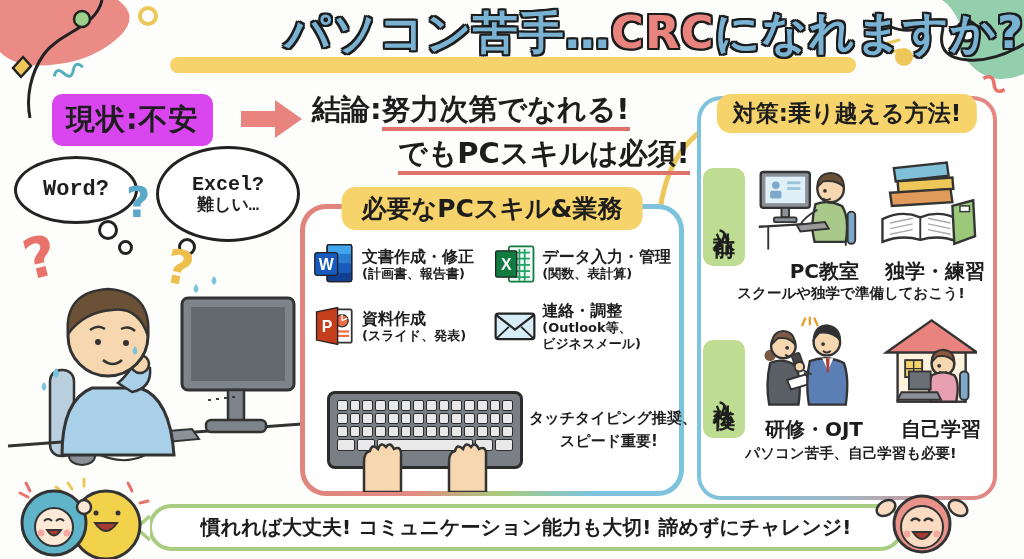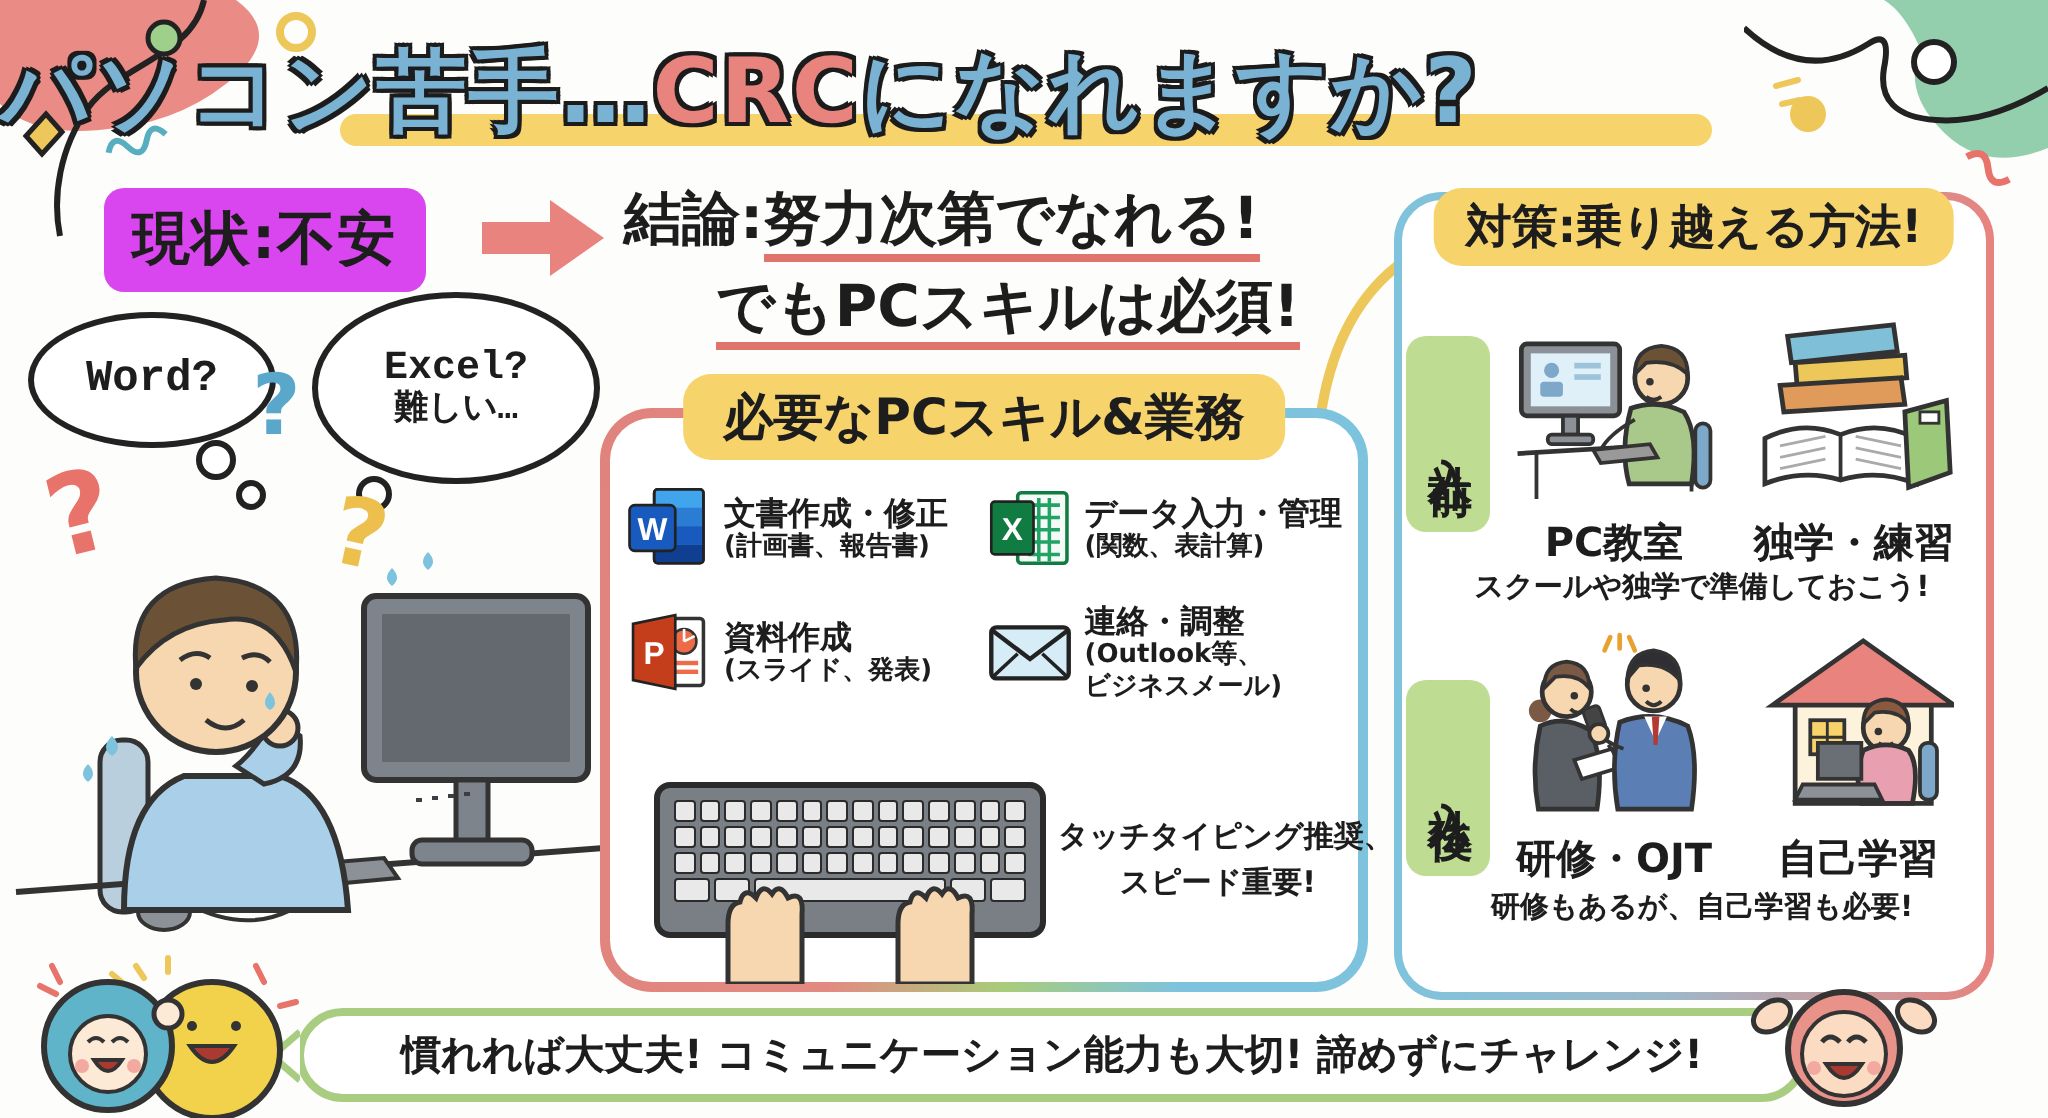--- a/index.html
+++ b/index.html
@@ -4,37 +4,37 @@
 <style>
   html,body{margin:0;padding:0;background:#e9e9e9;}
   .canvas{
     position:relative;width:1024px;height:559px;overflow:hidden;
     background:#fdfdfb;
     font-family:"DejaVu Sans","Liberation Sans",sans-serif;
     color:#1d1d1d;
   }
   .abs{position:absolute;}
   
-  .title-wrap{left:0;right:0;top:16px;text-align:left;z-index:2;white-space:nowrap;}
+  .title-wrap{left:0;right:0;top:3px;text-align:right;z-index:2;white-space:nowrap;}
   .title-wrap span{
     font-size:45px;font-weight:bold;letter-spacing:1px;
     text-shadow:-2px -2px 0 #1c1c1c,2px -2px 0 #1c1c1c,-2px 2px 0 #1c1c1c,2px 2px 0 #1c1c1c,
                  0 -2px 0 #1c1c1c,0 2px 0 #1c1c1c,-2px 0 0 #1c1c1c,2px 0 0 #1c1c1c;
   }
   .t-blue{color:#79b2d3;}
   .t-red{color:#e8837e;}
   .title-bar{left:170px;top:57px;width:686px;height:16px;background:#f6d36b;border-radius:8px;z-index:1;}
   
   .genjo{left:52px;top:94px;background:#d946ef;border-radius:10px;
          padding:6px 14px;font-size:29px;font-weight:bold;z-index:2;letter-spacing:1px;}
   .arrow{left:241px;top:99px;z-index:2;}
   
   .conclusion{left:312px;top:88px;font-size:29px;font-weight:bold;line-height:1.5;z-index:2;white-space:nowrap;}
   .conclusion .u{border-bottom:4px solid #e0736b;padding-bottom:1px;}
-  .conclusion .line2{margin-left:46px;}
+  .conclusion .line2{margin-left:86px;}
   
   .bubble{background:#fff;border:3px solid #222;border-radius:50%;
           display:flex;flex-direction:column;align-items:center;justify-content:center;
           font-weight:bold;z-index:2;text-align:center;line-height:1.15;font-family:Liberation Mono, monospace;}
   .b1{left:14px;top:156px;width:118px;height:62px;font-size:22px;}
   .b2{left:156px;top:146px;width:138px;height:90px;font-size:20px;}
   .b2 .small{font-size:17px;}
   .tail{background:#fff;border:3px solid #222;border-radius:50%;z-index:2;}
   .qmark{font-weight:bold;z-index:2;line-height:1;}
   
@@ -67,21 +67,21 @@
         background:linear-gradient(to right,#7ec3dd 0%,#9db8c9 45%,#e8837e 100%);
         padding:4px;border-radius:24px;box-sizing:border-box;z-index:1;}
   .rbox-inner{background:#fff;border-radius:20px;width:100%;height:100%;position:relative;}
   .measures-pill{left:50%;top:-6px;transform:translateX(-50%);padding:4px 16px;font-size:23px;}
   .phase-badge{background:#bedd92;border-radius:10px;width:42px;height:98px;
                display:flex;align-items:center;justify-content:center;
                writing-mode:vertical-rl;text-orientation:upright;
                font-size:22px;font-weight:bold;letter-spacing:4px;z-index:3;}
   .badge1{left:2px;top:68px;}
   .badge2{left:2px;top:240px;}
-  .phase-label{font-size:20px;font-weight:bold;text-align:center;white-space:nowrap;z-index:2;}
+  .phase-label{font-size:20px;font-weight:bold;text-align:right;white-space:nowrap;z-index:2;}
   .phase-note{left:20px;width:260px;font-size:14.5px;font-weight:bold;text-align:center;white-space:nowrap;z-index:2;}
   .vign{z-index:2;}
   
   .banner{left:148px;top:504px;width:756px;height:47px;background:#fff;
           border:4px solid #a8cc80;border-radius:26px;box-sizing:border-box;
           display:flex;align-items:center;justify-content:center;
           font-size:20px;font-weight:bold;white-space:nowrap;z-index:2;}
   .banner-tail{z-index:2;}
   .chars{z-index:3;}
 </style>
@@ -379,21 +379,21 @@
         <path d="M62,50 Q62,38 74,37 Q86,38 86,50 Q80,42 68,44 Z" fill="#8a5a40" stroke="#333" stroke-width="2"></path>
         <circle cx="70" cy="54" r="2" fill="#333"></circle>
         <path d="M70,60 q4,3 8,0" stroke="#333" stroke-width="2" fill="none"></path>
         <path d="M62,64 Q57,78 61,92 L88,92 Q92,72 86,64 Q74,58 62,64 Z" fill="#e8a0b0" stroke="#333" stroke-width="2.5"></path>
         <rect x="38" y="60" width="23" height="19" fill="#6a6f75" stroke="#333" stroke-width="2"></rect>
         <polygon points="30,82 68,82 72,90 26,90" fill="#8b9197" stroke="#333" stroke-width="2"></polygon>
       </svg>
 
       <div class="abs phase-label" style="left:50px;top:316px;width:112px;">研修・OJT</div>
       <div class="abs phase-label" style="left:176px;top:316px;width:104px;">自己学習</div>
-      <div class="abs phase-note" style="top:344px;">研修もあるが、自己学習も必要!</div>
+      <div class="abs phase-note" style="top:344px;">パソコン苦手、自己学習も必要!</div>
     </div>
   </div>
 
   <div class="abs banner">
     <span>慣れれば大丈夫! コミュニケーション能力も大切! 諦めずにチャレンジ!</span>
   </div>
   <svg class="abs banner-tail" style="left:134px;top:514px" width="16" height="28" viewBox="0 0 16 28">
     <path d="M16,2 L2,14 L16,26" fill="#fff" stroke="#a8cc80" stroke-width="3.5"></path>
   </svg>
   <svg class="abs banner-tail" style="left:902px;top:514px" width="16" height="28" viewBox="0 0 16 28">

